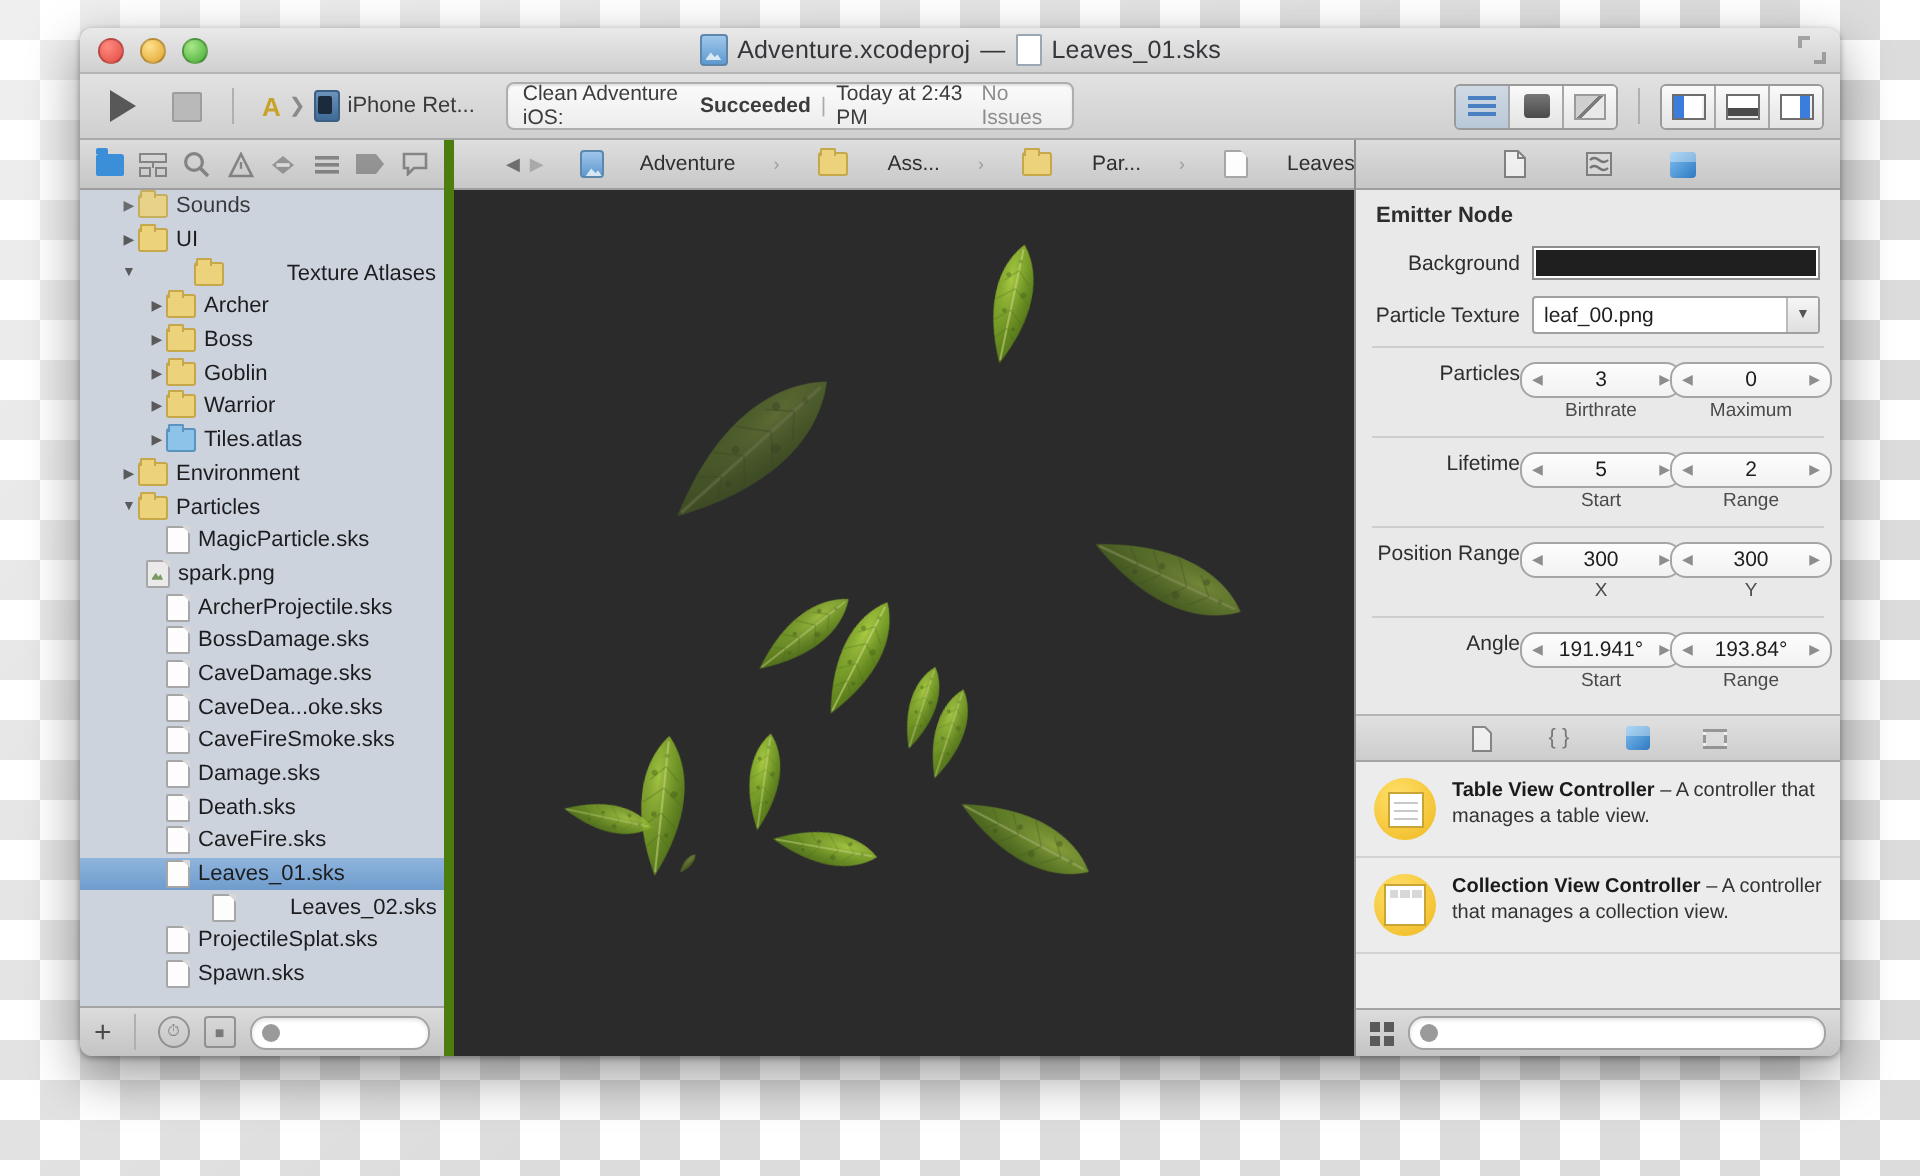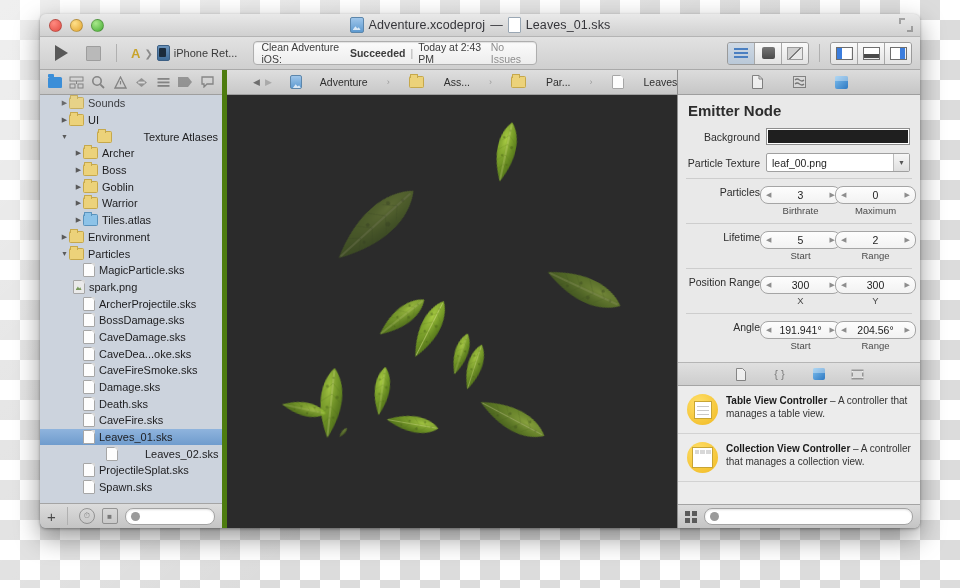--- a/index.html
+++ b/index.html
@@ -134,21 +134,21 @@
   .leaf{position:absolute;filter:blur(.25px);}
   
   .inspector{width:242px;flex:0 0 242px;display:flex;flex-direction:column;background:#e6e6e6;border-left:1px solid #8e8e8e;}
   .insp-tabs{height:24px;flex:0 0 24px;display:flex;align-items:center;justify-content:center;gap:26px;
     background:linear-gradient(#dcdcdc,#c6c6c6);border-bottom:1px solid #9e9e9e;}
   .insp-tab{width:16px;height:16px;display:flex;align-items:center;justify-content:center;opacity:.65;}
   .insp-tab.sel{opacity:1;}
   .cube{width:13px;height:13px;background:linear-gradient(135deg,#7fc0ef,#2f79c2);border-radius:2px;position:relative;}
   .cube:after{content:"";position:absolute;left:0;top:0;right:0;height:45%;background:rgba(255,255,255,.35);border-radius:2px 2px 0 0;}
   .insp-body{flex:0 0 auto;background:#e9e9e9;padding:7px 0 8px;border-bottom:1px solid #b5b5b5;}
-  .insp-title{font-size:15px;font-weight:bold;color:#2d2d2d;padding:0 10px 7px;}
+  .insp-title{font-size:11px;font-weight:bold;color:#2d2d2d;padding:0 10px 7px;}
   .frow{display:flex;align-items:center;padding:2px 10px 2px 0;gap:6px;}
   .flabel{width:82px;text-align:right;font-size:10.5px;color:#2d2d2d;flex:0 0 82px;}
   .colorwell{flex:1;height:15px;background:#1f1f1f;border:1px solid #8d8d8d;box-shadow:inset 0 0 0 1px #fff;}
   .combo{flex:1;height:17px;background:#fff;border:1px solid #a0a0a0;border-radius:2px;display:flex;align-items:center;font-size:10.5px;color:#1f1f1f;padding:0 0 0 5px;}
   .combo .txt{flex:1;}
   .combo .arrow{width:15px;height:100%;border-left:1px solid #bbb;background:linear-gradient(#f6f6f6,#dfdfdf);display:flex;align-items:center;justify-content:center;font-size:7px;color:#555;}
   .stepper{flex:1;display:flex;flex-direction:column;align-items:center;gap:1px;}
   .stepper-field{width:100%;height:16px;background:linear-gradient(#fdfdfd,#f2f2f2);border:1px solid #a5a5a5;border-radius:8px;display:flex;align-items:center;justify-content:space-between;padding:0 5px;font-size:10.5px;color:#1c1c1c;}
   .stepper-field .tri{font-size:7px;color:#8d8d8d;}
   .stepper-field .val{flex:1;text-align:center;}
@@ -873,21 +873,21 @@
             <span class="stepper-field">
                 <span class="tri">◀</span>
                 <span class="val">191.941°</span>
                 <span class="tri">▶</span>
               </span>
             <span class="sublabel">Start</span>
           </span>
           <span class="stepper">
             <span class="stepper-field">
                 <span class="tri">◀</span>
-                <span class="val">204.56°</span>
+                <span class="val">193.84°</span>
                 <span class="tri">▶</span>
               </span>
             <span class="sublabel">Range</span>
           </span>
         </div>
       </div>
 
       <div class="lib-tabs">
         <div class="lib-tab">
           <svg width="10" height="13" viewBox="0 0 10 13">

